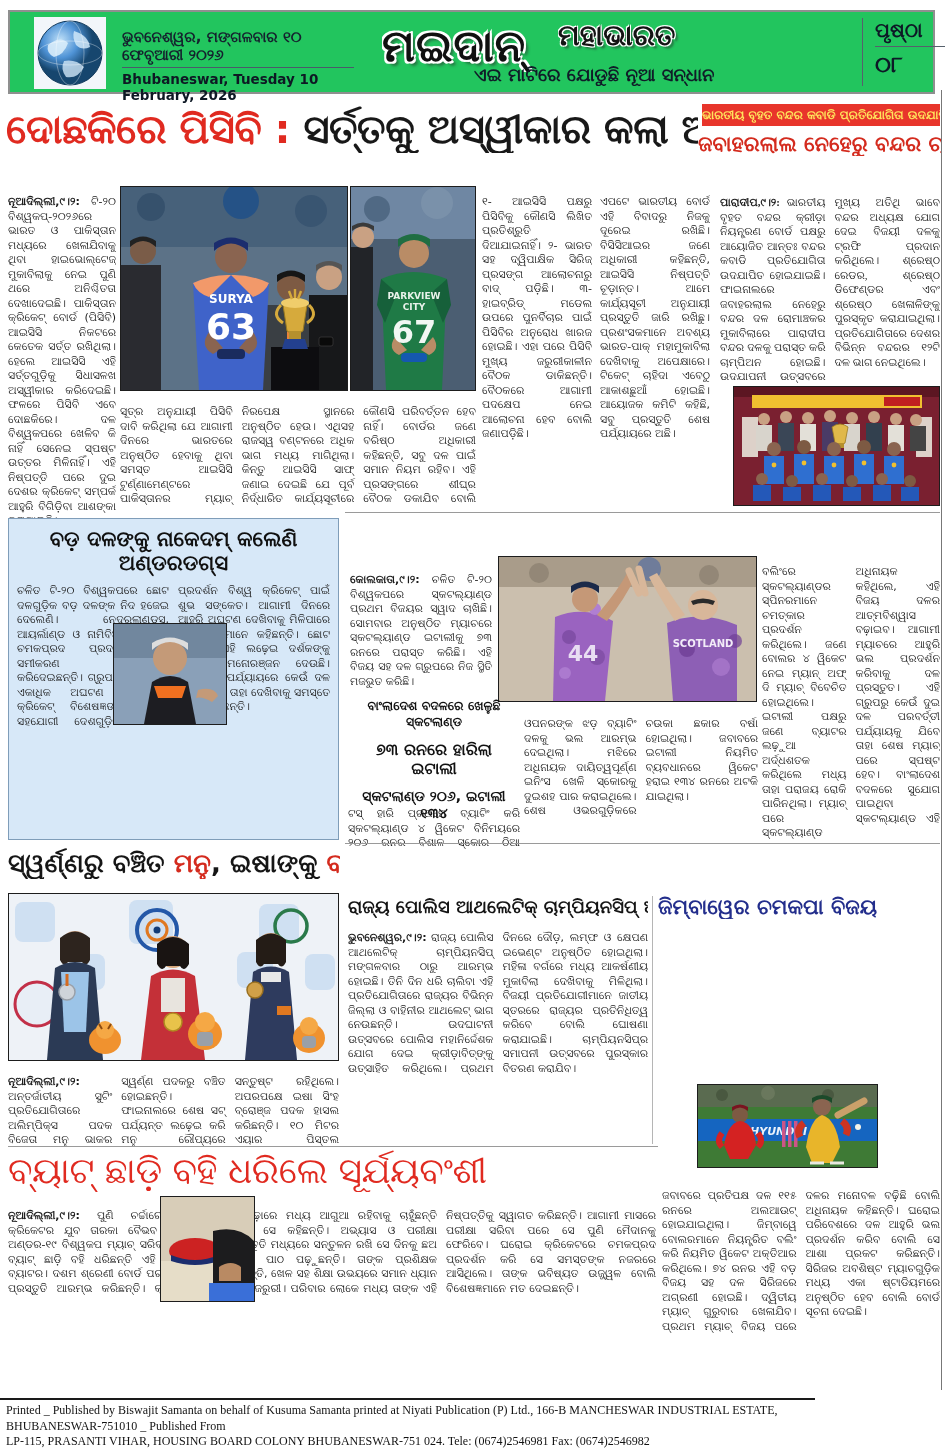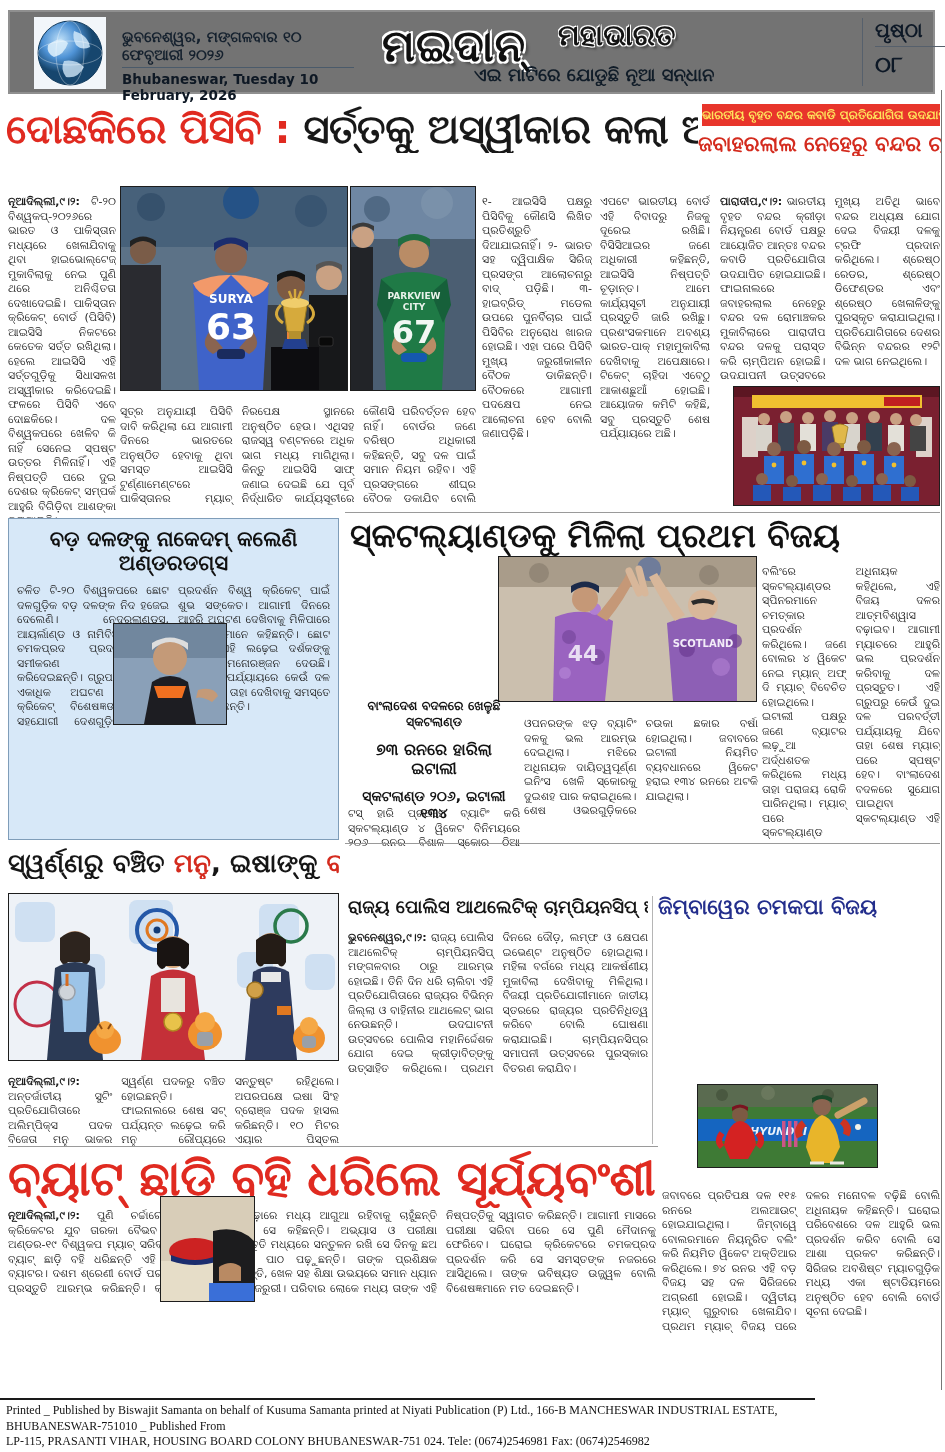--- a/index.html
+++ b/index.html
@@ -10,21 +10,21 @@
   .body .dl{font-weight:bold;}
   .cols2{column-count:2;column-gap:9px;}
   .cols3{column-count:3;column-gap:9px;}
   .photo{border:1px solid #1d1d1d;background:#fff;line-height:0;}
   .photo svg{display:block;}
   .nowrap{white-space:nowrap;overflow:hidden;}
   .hrule{background:#9a9a9a;height:1px;}
   .vrule{background:#b5b5b5;width:1px;}
 
   
-  #header{left:8px;top:10px;width:927px;height:84px;background:#737373;border:2px solid #8f8f8f;box-sizing:border-box;}
+  #header{left:8px;top:10px;width:927px;height:84px;background:#22c55e;border:2px solid #8f8f8f;box-sizing:border-box;}
   .odate{font-size:15px;font-weight:bold;color:#15212e;padding-bottom:3px;border-bottom:1.5px solid #4a5a6a;}
   .edate{font-size:13.5px;font-weight:bold;color:#0e1824;padding-top:3px;}
   .bigtitle{font-size:44px;font-weight:bold;color:#101010;letter-spacing:1px;
      text-shadow:-2px -2px 0 #fff,2px -2px 0 #fff,-2px 2px 0 #fff,2px 2px 0 #fff,4px 4px 3px rgba(40,40,40,.55);}
   .masthead{font-size:29px;font-weight:bold;color:#141414;
      text-shadow:-1px -1px 0 #fff,1px -1px 0 #fff,-1px 1px 0 #fff,1px 1px 0 #fff,3px 3px 2px rgba(40,40,40,.5);}
   .tagline{font-size:18px;font-weight:bold;color:#101c28;}
   .pagebox{border-left:1.5px solid #56606c;padding-left:12px;height:68px;}
   .pagelabel{font-size:20px;font-weight:bold;color:#0d1826;border-bottom:1.5px solid #56606c;padding-bottom:4px;}
   .pagenum{font-size:22px;font-weight:bold;color:#0d1826;padding-top:5px;}
@@ -42,21 +42,21 @@
   .scot-h{font-size:33px;font-weight:bold;color:#111;}
   .statbox{text-align:center;color:#111;}
   .statbox .s1{font-size:12.5px;font-weight:bold;margin:6px 0;}
   .statbox .s2{font-size:16px;font-weight:bold;margin:10px 15px;}
   .statbox .s3{font-size:14px;font-weight:bold;margin:10px 0;}
 
   .manu-h{font-size:26px;font-weight:bold;color:#161616;}
   .manu-h .red{color:#d42b1e;}
   .police-h{font-size:18px;font-weight:bold;color:#141414;}
   .zimb-h{font-size:21px;font-weight:bold;color:#232e8c;}
-  .surya-h{font-size:48px;font-weight:bold;color:#e02a20;letter-spacing:-0.5px;}
+  .surya-h{font-size:36px;font-weight:normal;color:#e02a20;letter-spacing:-0.5px;}
 
   #footer{left:0;top:1398px;width:815px;height:54px;border-top:2px solid #1a1a1a;box-sizing:border-box;
           padding:3px 6px 16px 6px;font-family:"Liberation Serif","DejaVu Serif",serif;color:#121212;}
   #footer .f1{font-size:12px;line-height:1.3;}
   #footer .f3{font-weight:bold;}
 </style>
 </head>
 <body>
 
 <div id="page">
@@ -166,21 +166,21 @@
       <text x="63" y="112" text-anchor="middle" font-family="DejaVu Sans,sans-serif" font-size="9" font-weight="bold" fill="#e8f2ea">PARKVIEW</text>
       <text x="63" y="123" text-anchor="middle" font-family="DejaVu Sans,sans-serif" font-size="9" font-weight="bold" fill="#e8f2ea">CITY</text>
       <text x="63" y="156" text-anchor="middle" font-family="DejaVu Sans,sans-serif" font-size="32" font-weight="bold" fill="#f2f7f3">67</text>
     </svg>
   </div>
 
   <div class="abs body cols3" style="left:120px;top:396px;width:356px;height:116px;">ସୂତ୍ର ଅନୁଯାୟୀ ପିସିବି ଦାବି କରିଥିଲା ଯେ ଆଗାମୀ ଦିନରେ ଭାରତରେ ଅନୁଷ୍ଠିତ ହେବାକୁ ଥିବା ସମସ୍ତ ଆଇସିସି ଟୁର୍ଣ୍ଣାମେଣ୍ଟରେ ପାକିସ୍ତାନର ମ୍ୟାଚ୍ ନିରପେକ୍ଷ ସ୍ଥାନରେ ଅନୁଷ୍ଠିତ ହେଉ। ଏଥିସହ ରାଜସ୍ୱ ବଣ୍ଟନରେ ଅଧିକ ଭାଗ ମଧ୍ୟ ମାଗିଥିଲା। କିନ୍ତୁ ଆଇସିସି ସାଫ୍ ଜଣାଇ ଦେଇଛି ଯେ ପୂର୍ବ ନିର୍ଦ୍ଧାରିତ କାର୍ଯ୍ୟସୂଚୀରେ କୌଣସି ପରିବର୍ତ୍ତନ ହେବ ନାହିଁ। ବୋର୍ଡର ଜଣେ ବରିଷ୍ଠ ଅଧିକାରୀ କହିଛନ୍ତି, ସବୁ ଦଳ ପାଇଁ ସମାନ ନିୟମ ରହିବ। ଏହି ପ୍ରସଙ୍ଗରେ ଶୀଘ୍ର ବୈଠକ ଡକାଯିବ ବୋଲି ସୂଚନା ମିଳିଛି। ପାକିସ୍ତାନ ଭାଗ ନ ନେଲେ ବିକଳ୍ପ ବ୍ୟବସ୍ଥା ପ୍ରସ୍ତୁତ ରଖାଯାଇଛି ବୋଲି ମଧ୍ୟ କୁହାଯାଇଛି।</div>
   <div class="abs body" style="left:482px;top:186px;width:110px;height:326px;">୧- ଆଇସିସି ପକ୍ଷରୁ ପିସିବିକୁ କୌଣସି ଲିଖିତ ପ୍ରତିଶ୍ରୁତି ଦିଆଯାଇନାହିଁ। ୨- ଭାରତ ସହ ଦ୍ୱିପାକ୍ଷିକ ସିରିଜ୍ ପ୍ରସଙ୍ଗ ଆଲୋଚନାରୁ ବାଦ୍ ପଡ଼ିଛି। ୩- ହାଇବ୍ରିଡ୍ ମଡେଲ ଉପରେ ପୁନର୍ବିଚାର ପାଇଁ ପିସିବିର ଅନୁରୋଧ ଖାରଜ ହୋଇଛି। ଏହା ପରେ ପିସିବି ମୁଖ୍ୟ ଜରୁରୀକାଳୀନ ବୈଠକ ଡାକିଛନ୍ତି। ବୈଠକରେ ଆଗାମୀ ପଦକ୍ଷେପ ନେଇ ଆଲୋଚନା ହେବ ବୋଲି ଜଣାପଡ଼ିଛି।</div>
   <div class="abs body" style="left:600px;top:186px;width:110px;height:326px;">ଏପଟେ ଭାରତୀୟ ବୋର୍ଡ ଏହି ବିବାଦରୁ ନିଜକୁ ଦୂରେଇ ରଖିଛି। ବିସିସିଆଇର ଜଣେ ଅଧିକାରୀ କହିଛନ୍ତି, ଆଇସିସି ନିଷ୍ପତ୍ତି ଚୂଡ଼ାନ୍ତ। ଆମେ କାର୍ଯ୍ୟସୂଚୀ ଅନୁଯାୟୀ ପ୍ରସ୍ତୁତି ଜାରି ରଖିଛୁ। ପ୍ରଶଂସକମାନେ ଅବଶ୍ୟ ଭାରତ-ପାକ୍ ମହାମୁକାବିଲା ଦେଖିବାକୁ ଅପେକ୍ଷାରେ। ଟିକେଟ୍ ଚାହିଦା ଏବେଠୁ ଆକାଶଛୁଆଁ ହୋଇଛି। ଆୟୋଜକ କମିଟି କହିଛି, ସବୁ ପ୍ରସ୍ତୁତି ଶେଷ ପର୍ଯ୍ୟାୟରେ ଅଛି।</div>
 
-  <div class="abs body cols2" style="left:720px;top:186px;width:220px;height:196px;">
+  <div class="abs body cols2" style="left:720px;top:186px;width:220px;height:196px;font-family:Liberation Serif, serif;">
     <span class="dl">ପାରାଦୀପ,୯।୨: </span><span>ଭାରତୀୟ ବୃହତ ବନ୍ଦର କ୍ରୀଡ଼ା ନିୟନ୍ତ୍ରଣ ବୋର୍ଡ ପକ୍ଷରୁ ଆୟୋଜିତ ଆନ୍ତଃ ବନ୍ଦର କବାଡି ପ୍ରତିଯୋଗିତା ଉଦଯାପିତ ହୋଇଯାଇଛି। ଫାଇନାଲରେ ଜବାହରଲାଲ ନେହେରୁ ବନ୍ଦର ଦଳ ରୋମାଞ୍ଚକର ମୁକାବିଲାରେ ପାରାଦୀପ ବନ୍ଦର ଦଳକୁ ପରାସ୍ତ କରି ଚାମ୍ପିଅନ ହୋଇଛି। ଉଦଯାପନୀ ଉତ୍ସବରେ ମୁଖ୍ୟ ଅତିଥି ଭାବେ ବନ୍ଦର ଅଧ୍ୟକ୍ଷ ଯୋଗ ଦେଇ ବିଜୟୀ ଦଳକୁ ଟ୍ରଫି ପ୍ରଦାନ କରିଥିଲେ। ଶ୍ରେଷ୍ଠ ରେଡର, ଶ୍ରେଷ୍ଠ ଡିଫେଣ୍ଡର ଏବଂ ଶ୍ରେଷ୍ଠ ଖେଳାଳିଙ୍କୁ ପୁରସ୍କୃତ କରାଯାଇଥିଲା। ପ୍ରତିଯୋଗିତାରେ ଦେଶର ବିଭିନ୍ନ ବନ୍ଦରର ୧୨ଟି ଦଳ ଭାଗ ନେଇଥିଲେ।</span>
   </div>
 
   <div class="abs photo" style="left:733px;top:386px;">
     <svg width="205" height="118" viewBox="0 0 205 118">
       <rect width="205" height="118" fill="#7a2030"></rect>
       <rect x="0" y="0" width="205" height="10" fill="#5c1622"></rect>
       <rect x="18" y="8" width="170" height="13" fill="#f0c030"></rect>
       <rect x="150" y="10" width="36" height="9" fill="#c02020"></rect>
       <rect x="8" y="30" width="16" height="40" fill="#e8e4da" opacity="0.9"></rect>
@@ -256,22 +256,24 @@
         <rect x="0" y="0" width="112" height="34" fill="#71879e"></rect>
         <circle cx="56" cy="34" r="17" fill="#c49a78"></circle>
         <path d="M38 26 q18 -16 36 0 l0 -7 q-18 -11 -36 0Z" fill="#ddd"></path>
         <path d="M30 100 l8 -42 q18 -12 36 0 l8 42 Z" fill="#1d1d22"></path>
         <path d="M40 62 l32 0 l-4 12 l-24 0 Z" fill="#f07020"></path>
         <path d="M84 66 q16 -4 20 6 l-6 6 q-10 -6 -16 -4Z" fill="#c49a78"></path>
       </svg>
     </div>
   </div>
 
-  <div class="abs scot-h nowrap" style="left:350px;top:516px;width:560px;">ସ୍କଟଲ୍ୟାଣ୍ଡକୁ ମିଳିଲା ପ୍ରଥମ ବିଜୟ</div>
-
+
+  <div class="abs body" style="left:350px;top:564px;width:142px;height:126px;">
+    <span class="dl">କୋଲକାତା,୯।୨: </span><span>ଚଳିତ ଟି-୨୦ ବିଶ୍ୱକପରେ ସ୍କଟଲ୍ୟାଣ୍ଡ ପ୍ରଥମ ବିଜୟର ସ୍ୱାଦ ଚାଖିଛି। ସୋମବାର ଅନୁଷ୍ଠିତ ମ୍ୟାଚରେ ସ୍କଟଲ୍ୟାଣ୍ଡ ଇଟାଲୀକୁ ୭୩ ରନରେ ପରାସ୍ତ କରିଛି। ଏହି ବିଜୟ ସହ ଦଳ ଗ୍ରୁପରେ ନିଜ ସ୍ଥିତି ମଜଭୁତ କରିଛି।</span>
+  </div>
 
   <div class="abs photo" style="left:498px;top:556px;">
     <svg width="257" height="144" viewBox="0 0 257 144">
       <rect width="257" height="144" fill="#cbbfae"></rect>
       <rect x="0" y="0" width="257" height="34" fill="#b5a astronomer" opacity="0"></rect>
       <rect x="0" y="0" width="257" height="30" fill="#a99c8a"></rect>
       <circle cx="40" cy="16" r="10" fill="#8d8272" opacity="0.8"></circle>
         <circle cx="150" cy="12" r="12" fill="#3f62a8" opacity="0.55"></circle>
         <circle cx="210" cy="18" r="10" fill="#8d8272" opacity="0.8"></circle>
 

